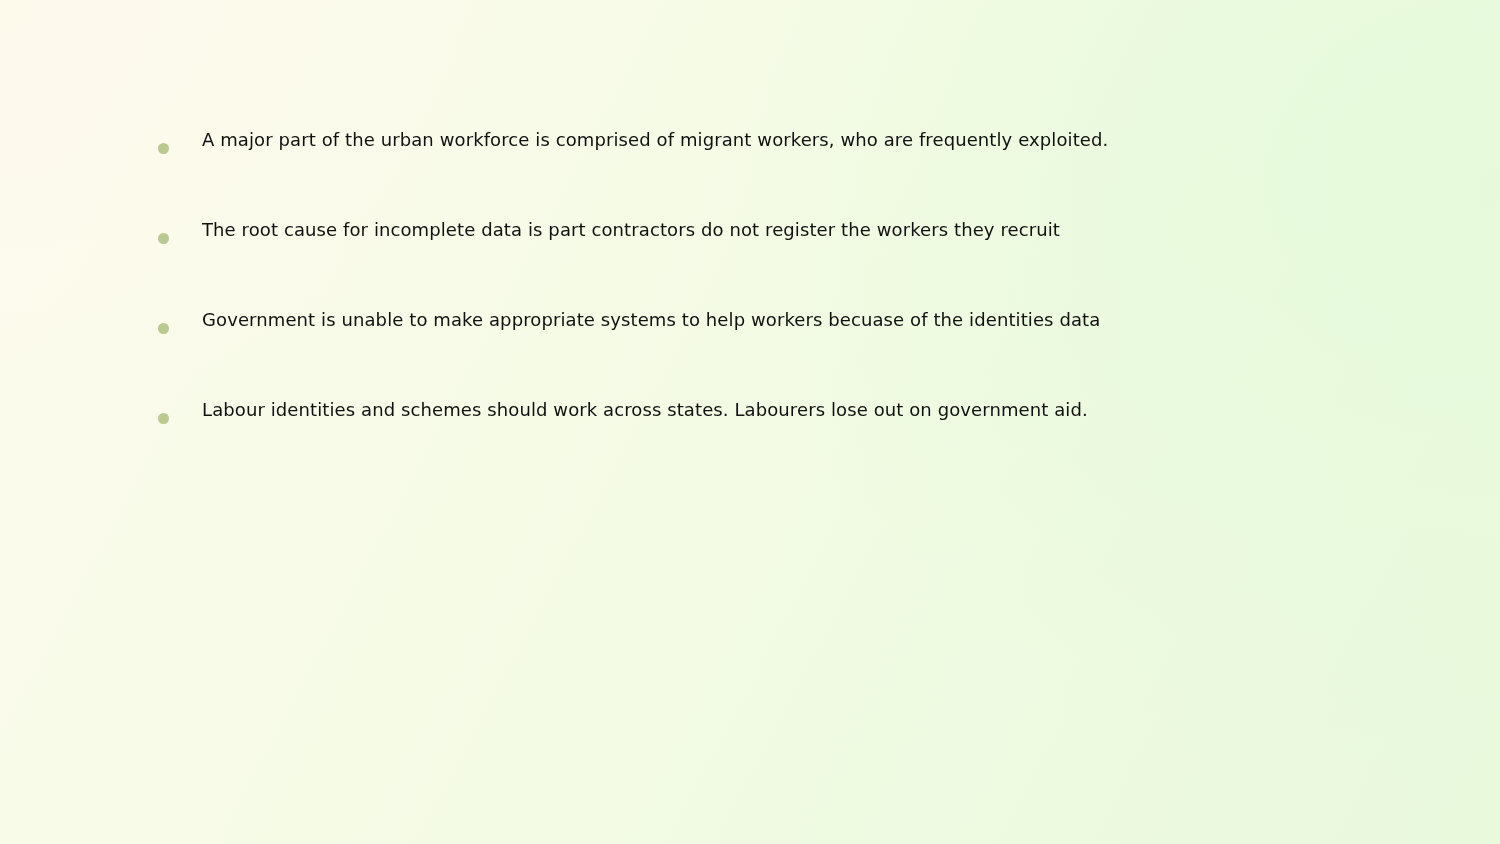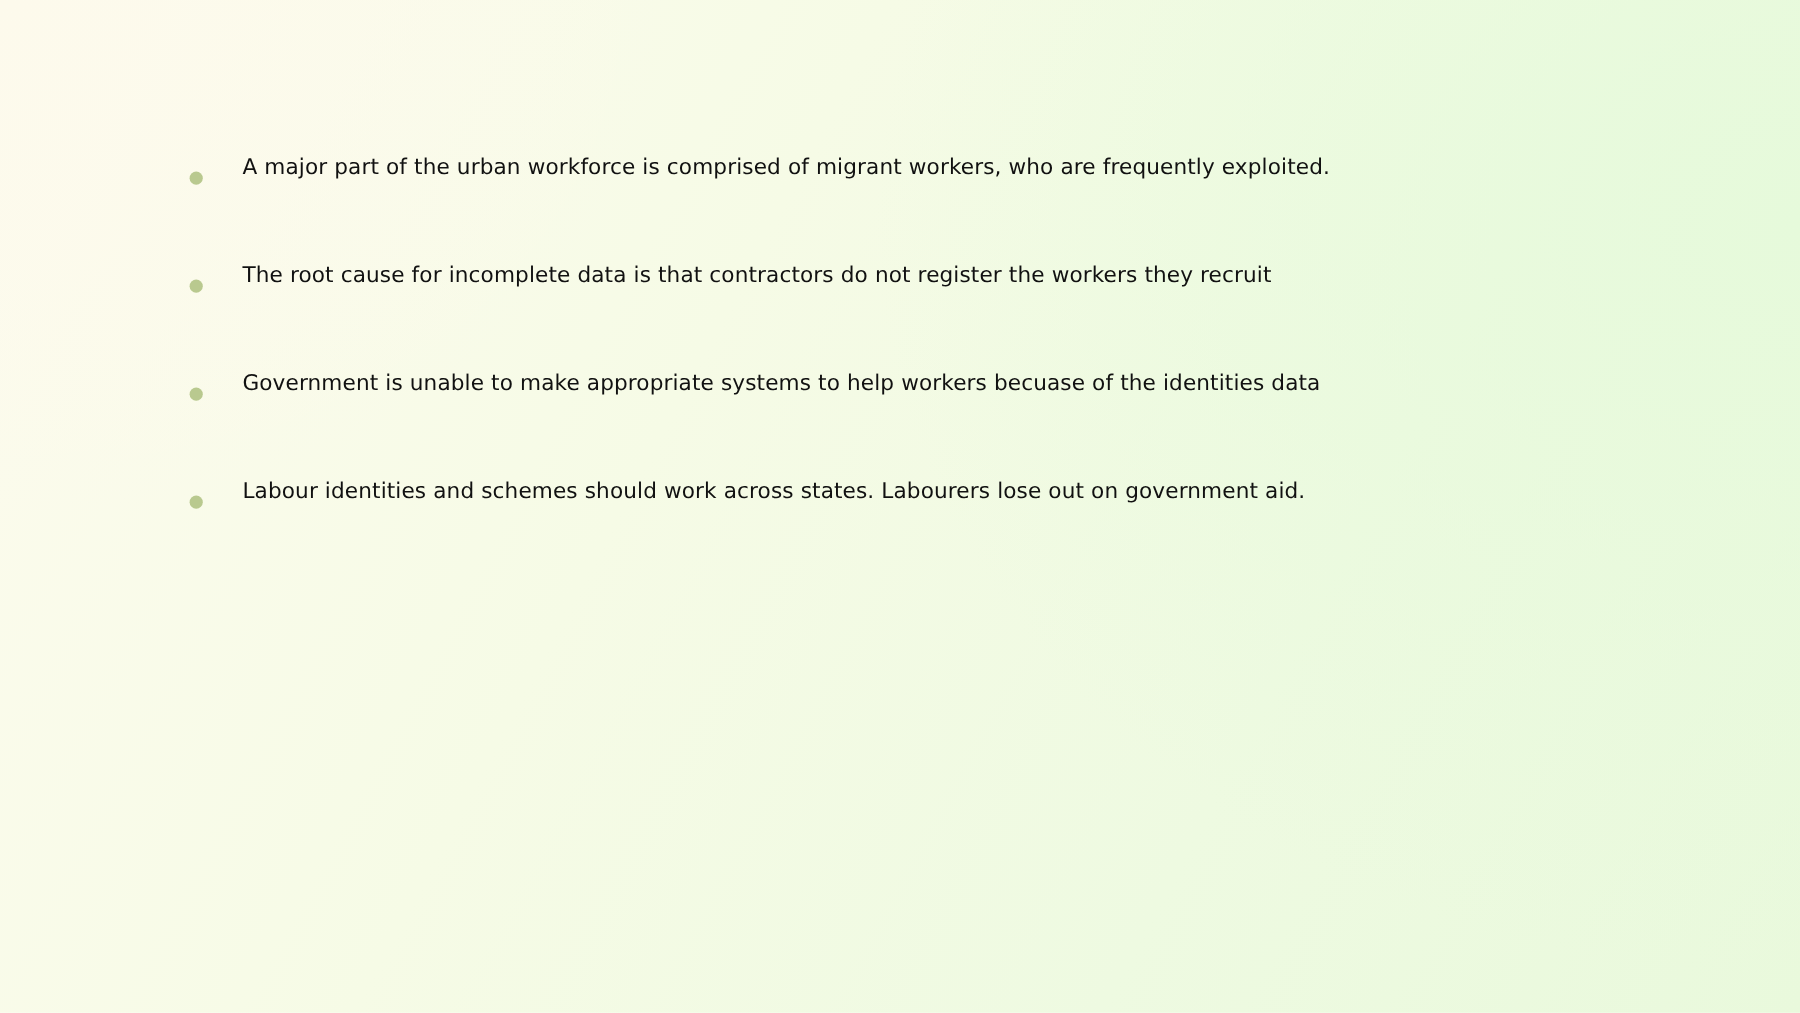--- a/index.html
+++ b/index.html
@@ -61,21 +61,21 @@
 <body>
 
 <div class="slide">
   <ul class="bullet-list">
     <li class="bullet-item">
       <span class="bullet-dot"></span>
       <span class="bullet-text">A major part of the urban workforce is comprised of migrant workers, who are frequently exploited.</span>
     </li>
     <li class="bullet-item">
       <span class="bullet-dot"></span>
-      <span class="bullet-text">The root cause for incomplete data is that contractors do not register the workers they recruit</span>
+      <span class="bullet-text">The root cause for incomplete data is part contractors do not register the workers they recruit</span>
     </li>
     <li class="bullet-item">
       <span class="bullet-dot"></span>
       <span class="bullet-text">Government is unable to make appropriate systems to help workers becuase of the identities data</span>
     </li>
     <li class="bullet-item">
       <span class="bullet-dot"></span>
       <span class="bullet-text">Labour identities and schemes should work across states. Labourers lose out on government aid.</span>
     </li>
   </ul>

